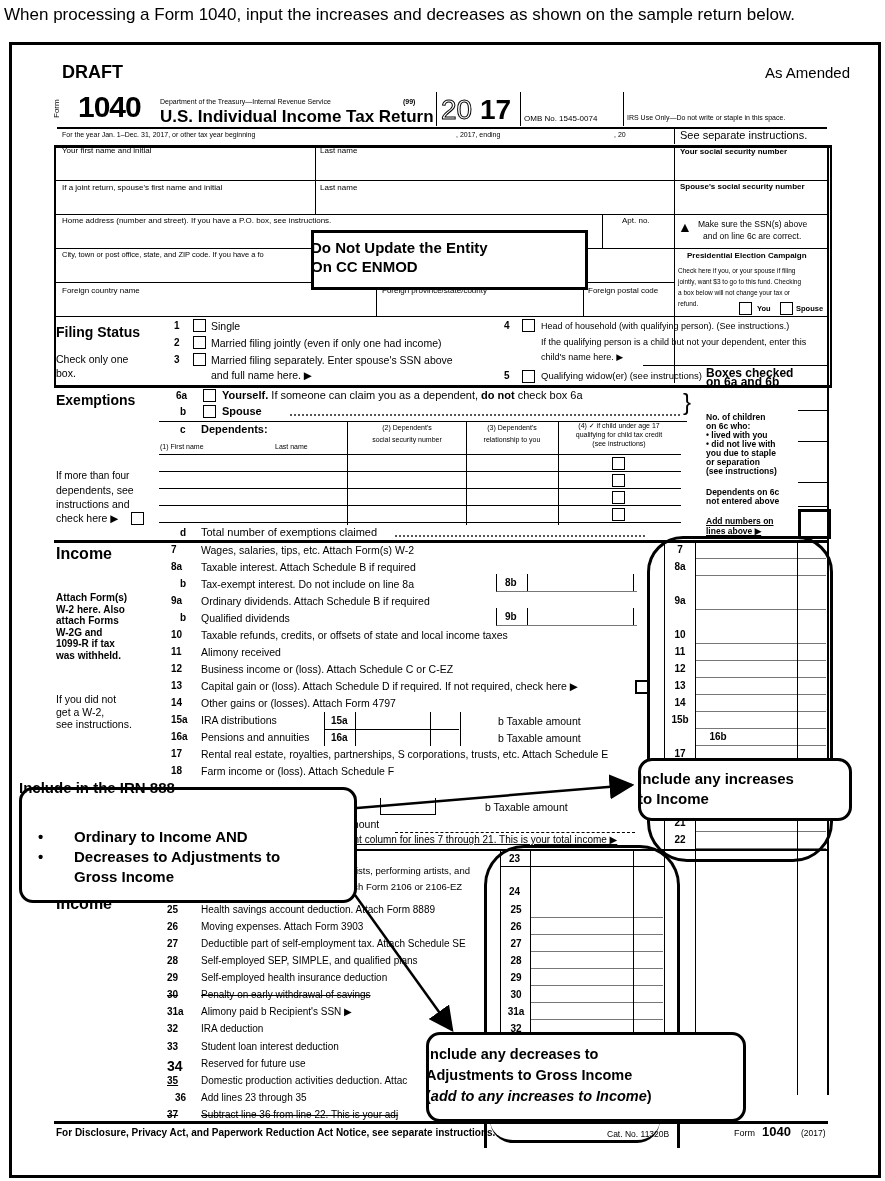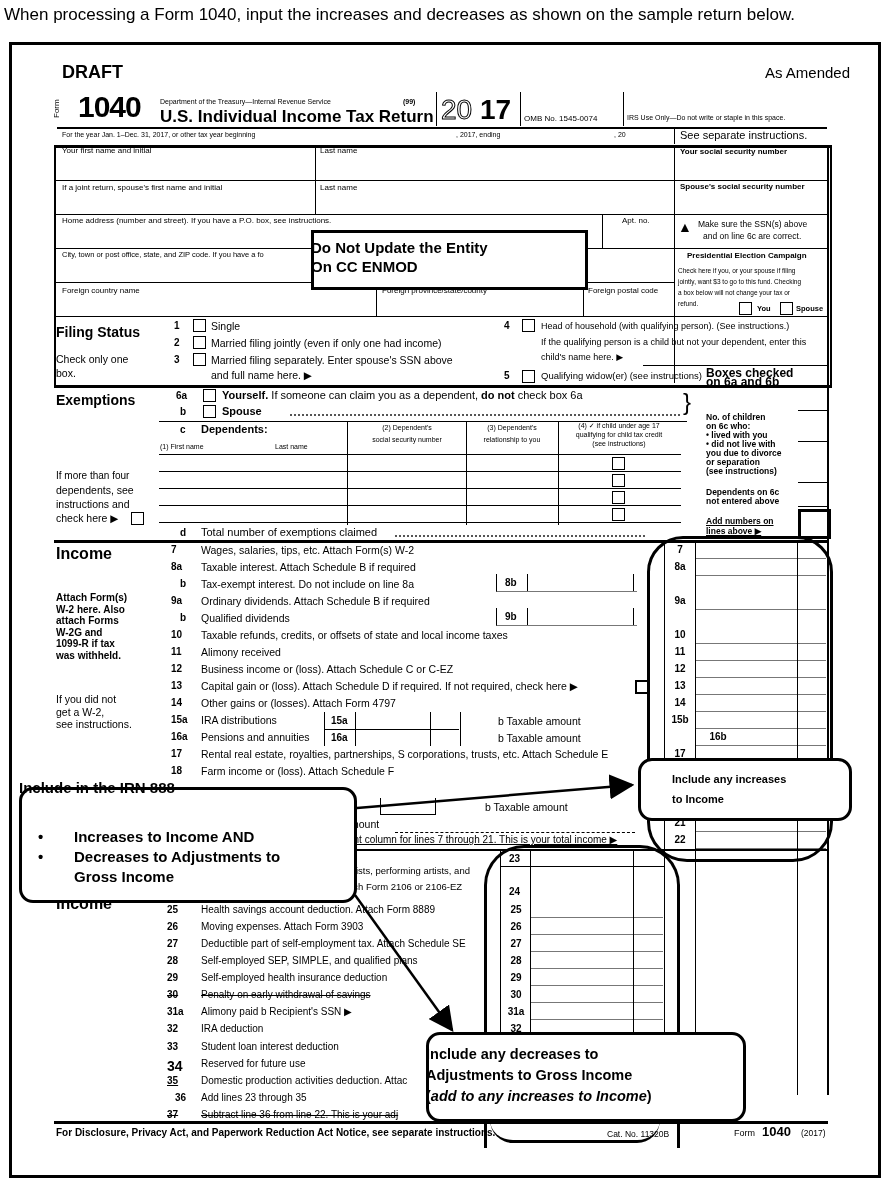--- a/index.html
+++ b/index.html
@@ -169,21 +169,21 @@
 <div class="t b" style="left:706px;top:369px;font-size:12px;line-height:9px;">
   <div>Boxes checked</div>
     <div>on 6a and 6b</div>
 </div>
 <div class="hl" style="left:798px;top:410px;width:30px;"></div>
 <div class="t b" style="left:706px;top:413px;font-size:8.5px;line-height:9px;">
   <div>No. of children</div>
     <div>on 6c who:</div>
     <div>• lived with you</div>
     <div>• did not live with</div>
-    <div>you due to divorce</div>
+    <div>you due to staple</div>
     <div>or separation</div>
     <div>(see instructions)</div>
 </div>
 <div class="hl" style="left:798px;top:441px;width:30px;"></div>
 <div class="hl" style="left:798px;top:482px;width:30px;"></div>
 <div class="t b" style="left:706px;top:488px;font-size:8.5px;line-height:9px;">
   <div>Dependents on 6c</div>
     <div>not entered above</div>
 </div>
 <div class="hl" style="left:798px;top:506px;width:30px;"></div>
@@ -374,27 +374,27 @@
         <path d="M0,0 L10,5 L0,10 z" fill="#000"></path>
       </marker>
   </defs>
   <line x1="345" y1="809" x2="632" y2="785" stroke="#000" stroke-width="2.5" marker-end="url(#ah)"></line>
   <line x1="355" y1="895" x2="452" y2="1030" stroke="#000" stroke-width="2.5" marker-end="url(#ah)"></line>
 </svg>
 
 <div class="box" style="left:19px;top:787px;width:332px;height:110px;"></div>
 <div class="callout-text" style="left:19px;top:757px;width:338px;font-size:15px;margin-top:22px;">Include in the IRN 888</div>
 <div class="t b" style="left:38px;top:827px;font-size:15px;line-height:20px;">
-  <div><span style="display:inline-block;width:36px;">•</span><span>Increases to Income AND</span></div>
+  <div><span style="display:inline-block;width:36px;">•</span><span>Ordinary to Income AND</span></div>
   <div><span style="display:inline-block;width:36px;">•</span><span>Decreases to Adjustments to</span></div>
   <div><span style="display:inline-block;width:36px;"></span><span>Gross Income</span></div>
 </div>
 
 <div class="box" style="left:638px;top:758px;width:208px;height:57px;"></div>
-<div class="callout-text" style="left:672px;top:769px;width:170px;font-size:11px;line-height:20px;">
+<div class="callout-text" style="left:638px;top:769px;width:170px;font-size:15px;line-height:20px;">
   <div>Include any increases</div>
     <div>to Income</div>
 </div>
 
 <div class="box" style="left:426px;top:1032px;width:314px;height:84px;"></div>
 <div class="callout-text" style="left:426px;top:1044px;width:320px;font-size:14.5px;line-height:21px;">
   <div>Include any decreases to</div>
   <div>Adjustments to Gross Income</div>
   <div>(<i>add to any increases to Income</i>)</div>
 </div>

